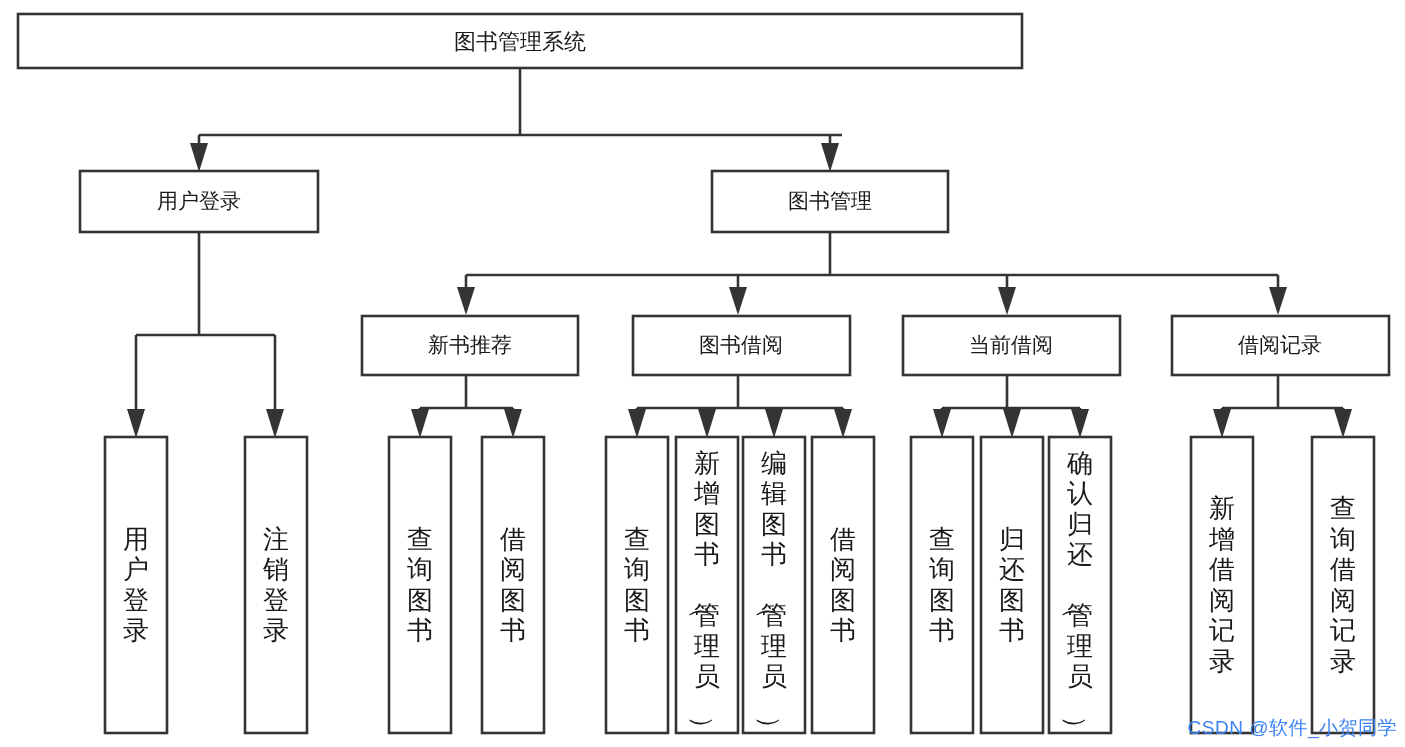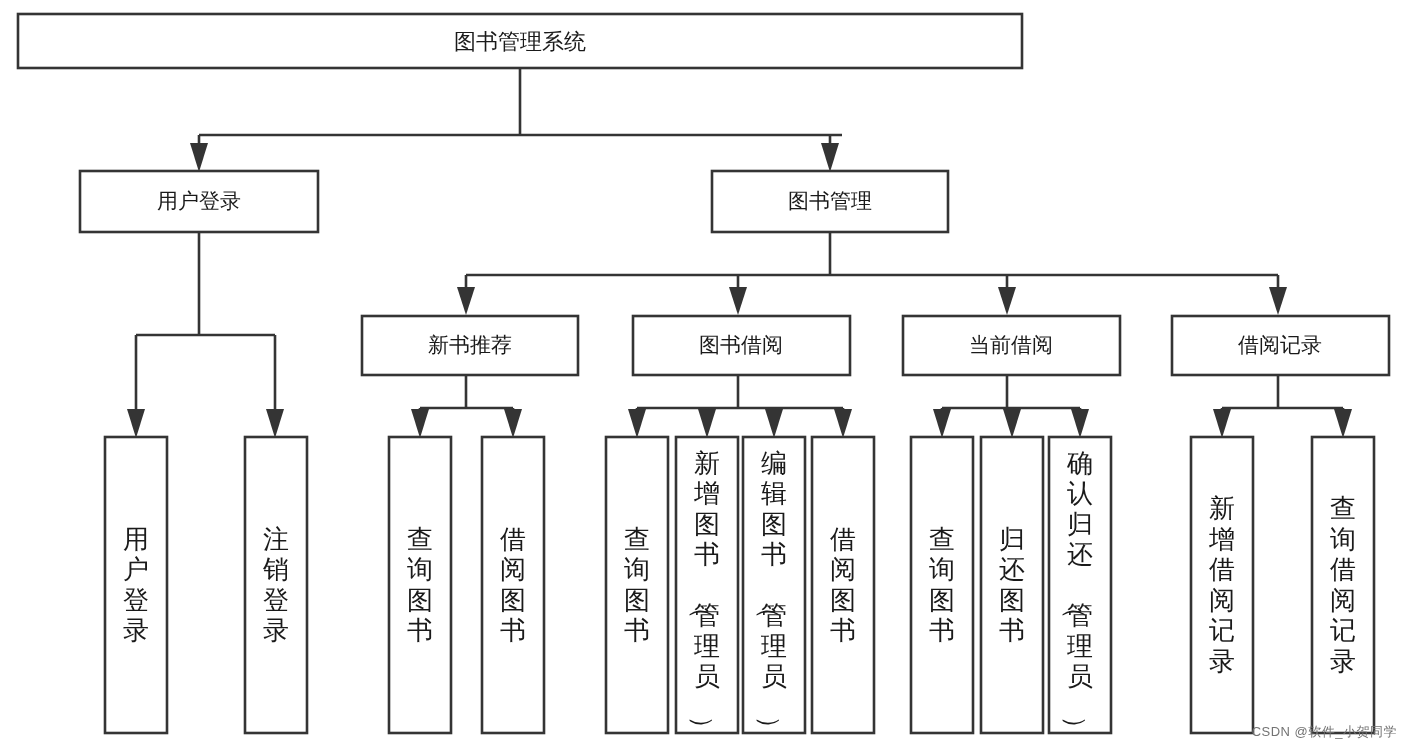--- a/index.html
+++ b/index.html
@@ -54,22 +54,22 @@
   }
   .arrow-head {
     fill: #343434;
     stroke: none;
   }
   .watermark {
     position: absolute;
     right: 8px;
     bottom: 6px;
     font-family: "Liberation Sans", "DejaVu Sans", sans-serif;
-    font-size: 13px;
-    color: #737373;
+    font-size: 19px;
+    color: #3b82f6;
     letter-spacing: 0.5px;
     white-space: nowrap;
     user-select: none;
   }
 </style>
 </head>
 <body>
 
 <div id="diagram-root">
   <svg class="diagram-canvas" viewBox="0 0 1405 747" xmlns="http://www.w3.org/2000/svg">

